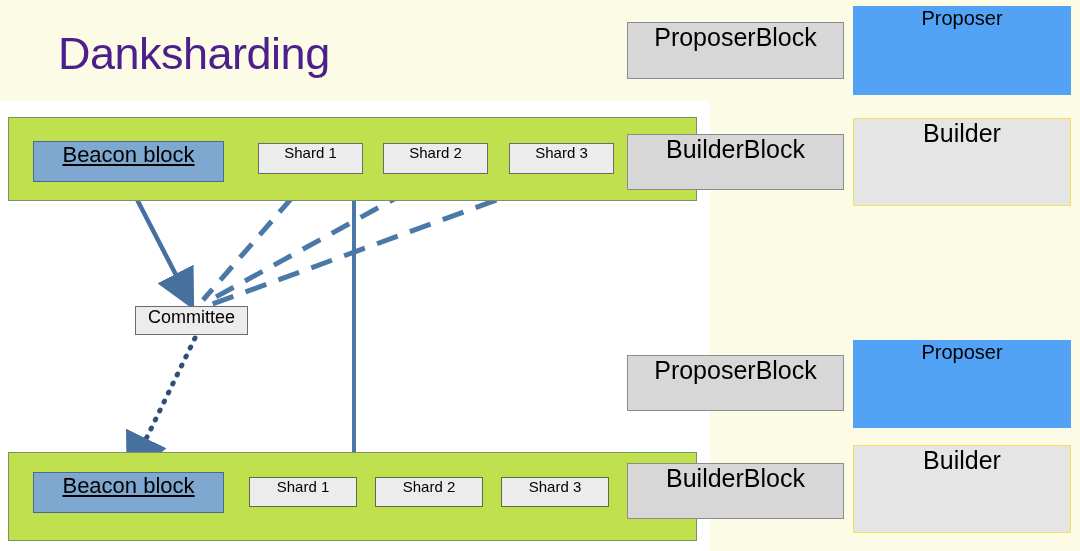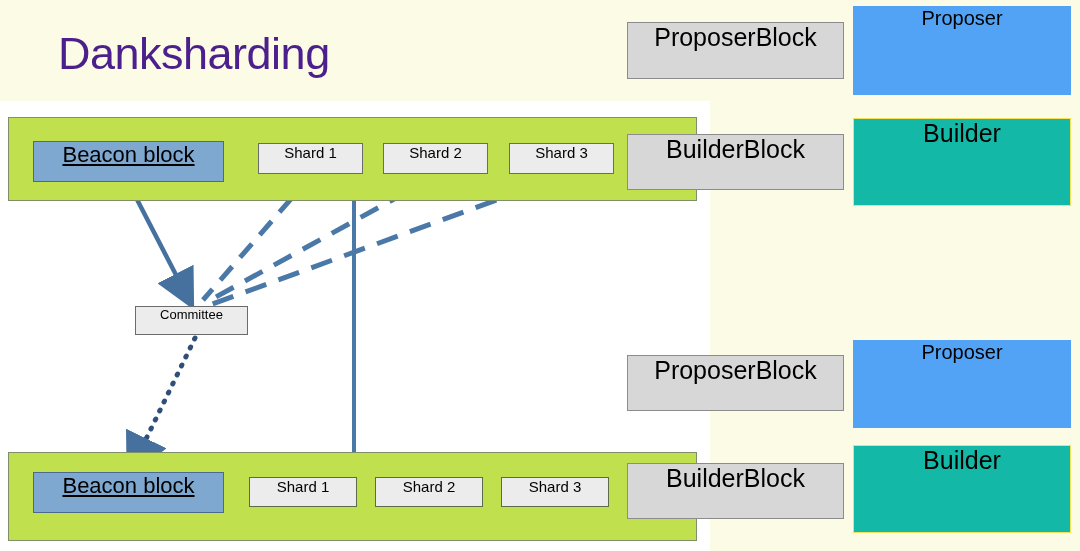--- a/index.html
+++ b/index.html
@@ -45,26 +45,26 @@
   }
   .grayblock{
     background:#d7d7d7;border:1.5px solid #8c8c8c;
     font-size:25px;
   }
   .proposer{
     background:#52a3f5;border:1px solid #52a3f5;
     font-size:20px;
   }
   .builder{
-    background:#14b8a6;border:1px solid #f5e05a;
+    background:#e5e5e5;border:1px solid #f5e05a;
     font-size:25px;
   }
   .committee{
     background:#ececec;border:1.5px solid #6b6b6b;
-    font-size:13px;
+    font-size:18px;
   }
 
   
   #title{
     position:absolute;left:58px;top:28px;
     font-size:45px;color:#4b1f8c;letter-spacing:-0.5px;
     white-space:nowrap;
   }
 
   svg#edges{position:absolute;left:0;top:0;width:1080px;height:551px;pointer-events:none;}

